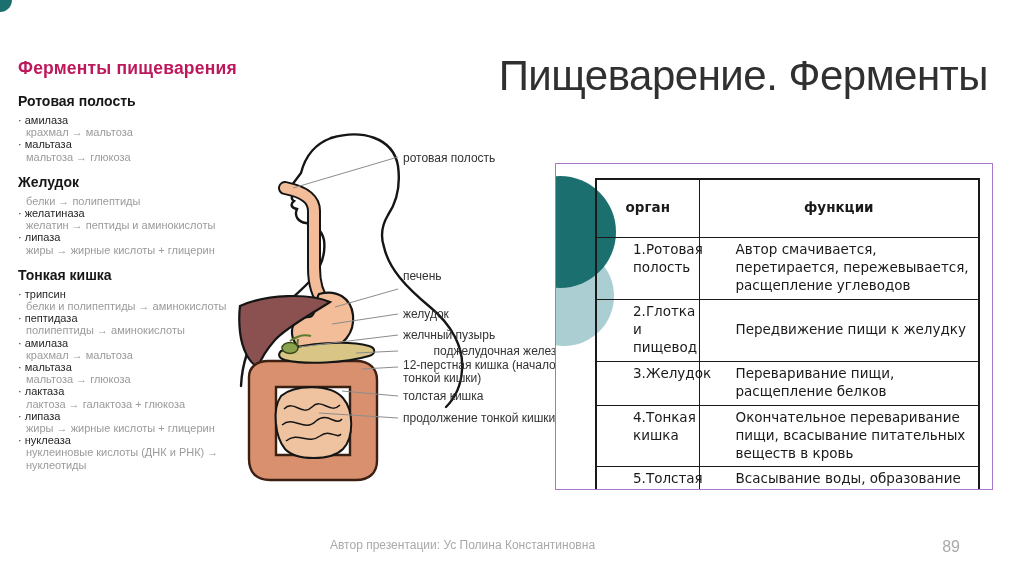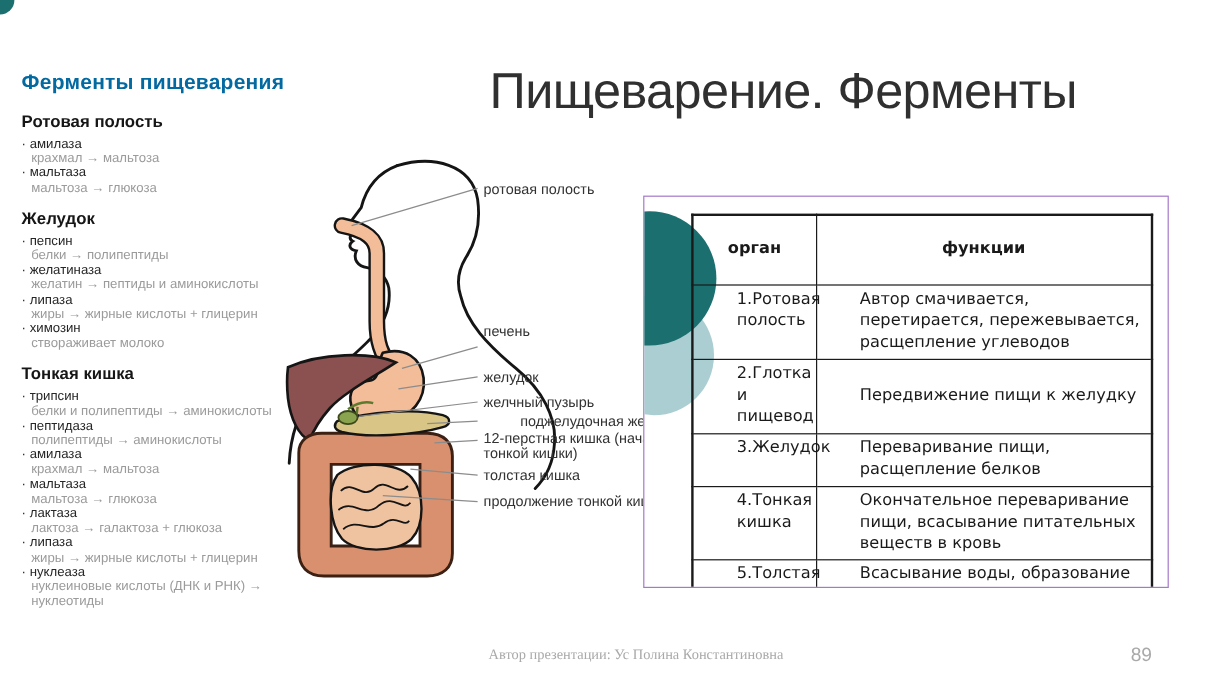--- a/index.html
+++ b/index.html
@@ -4,25 +4,25 @@
 <style>
   html,body{margin:0;padding:0;background:#ffffff;}
   .slide{position:relative;width:1024px;height:574px;background:#fff;overflow:hidden;
          font-family:"Liberation Sans",sans-serif;color:#1f1f1f;}
 
   
   .corner-mark{position:absolute;left:0;top:0;width:12px;height:12px;border-radius:0 0 12px 0;}
 
   
   .slide-title{position:absolute;left:408px;top:52px;width:580px;margin:0;
-      font-size:42px;font-weight:300;color:#303030;text-align:left;letter-spacing:-0.5px;}
+      font-size:42px;font-weight:300;color:#303030;text-align:right;letter-spacing:-0.5px;}
 
   
   .enzyme-list{position:absolute;left:18px;top:58px;width:250px;}
-  .enzyme-list-title{font-size:17.5px;font-weight:bold;color:#0369a1;margin-bottom:14px;letter-spacing:0.2px;}
+  .enzyme-list-title{font-size:17.5px;font-weight:bold;color:#be185d;margin-bottom:14px;letter-spacing:0.2px;}
   .enzyme-section-name{font-size:14px;font-weight:bold;color:#161616;margin:11px 0 5px 0;}
   .enzyme-item{margin:0;}
   .enzyme-name{font-size:11px;font-weight:normal;color:#262626;line-height:12.2px;}
   .enzyme-name::before{content:"· ";}
   .enzyme-reaction{font-size:11px;color:#9b9b9b;line-height:12.2px;margin-left:8px;}
 
   
   .diagram{position:absolute;left:235px;top:128px;width:330px;height:380px;}
   .diagram svg{position:absolute;left:0;top:0;}
   .diagram-labels > div{position:absolute;left:168px;width:160px;
@@ -30,38 +30,38 @@
   .diagram-labels > div:nth-of-type(1){top:24px;}
   .diagram-labels > div:nth-of-type(2){top:142px;}
   .diagram-labels > div:nth-of-type(3){top:180px;}
   .diagram-labels > div:nth-of-type(4){top:201px;}
   .diagram-labels > div:nth-of-type(5){top:217px;text-align:right;}
   .diagram-labels > div:nth-of-type(6){top:231px;}
   .diagram-labels > div:nth-of-type(7){top:262px;}
   .diagram-labels > div:nth-of-type(8){top:284px;}
 
   
-  .panel{position:absolute;left:536px;top:163px;width:436px;height:325px;
+  .panel{position:absolute;left:555px;top:163px;width:436px;height:325px;
       background:#fff;border:1.5px solid #a778c9;overflow:hidden;}
   .circle{position:absolute;border-radius:50%;}
   .circle.light{left:-42px;top:82px;width:100px;height:100px;}
   .circle.dark{left:-52px;top:12px;width:112px;height:112px;}
   .organ-table{position:absolute;left:39px;top:14px;width:385px;
       border-collapse:collapse;table-layout:fixed;
       font-family:"DejaVu Sans",sans-serif;font-size:13.5px;color:#1a1a1a;line-height:1.33;}
   .organ-table th,.organ-table td{border:1.4px solid #1a1a1a;padding:3px 8px 4px 8px;}
   .organ-table{border:2px solid #1a1a1a;}
   .organ-table thead th{height:50px;font-weight:bold;text-align:center;vertical-align:middle;}
   .organ-table td{vertical-align:top;padding-left:36px;}
   .organ-table td.function-cell{vertical-align:middle;}
   .organ-table col.c1{width:103px;}
 
   
-  .footer-author{position:absolute;left:330px;top:538px;width:400px;text-align:center;
-      font-size:12px;color:#a9a9a9;font-family:Liberation Serif, serif;}
+  .footer-author{position:absolute;left:330px;top:538px;width:400px;
+      font-size:12px;color:#a9a9a9;}
   .footer-page{position:absolute;left:918px;top:538px;width:42px;text-align:right;
       font-size:16px;color:#a9a9a9;}
 </style>
 </head>
 <body>
 
 <div class="slide">
 
   <div class="corner-mark" style="background: rgb(27, 111, 111);"></div>
 
@@ -85,38 +85,33 @@
                 <div class="enzyme-reaction">мальтоза → глюкоза</div>
               </div>
             </div>
         </section>
 
         <section class="enzyme-section">
           <h3 class="enzyme-section-name">Желудок</h3>
           <div>
 
               <div class="enzyme-item">
-                <div class="enzyme-name">пепсин</div>
                 <div class="enzyme-reaction">белки → полипептиды</div>
               </div>
 
               <div class="enzyme-item">
                 <div class="enzyme-name">желатиназа</div>
                 <div class="enzyme-reaction">желатин → пептиды и аминокислоты</div>
               </div>
 
               <div class="enzyme-item">
                 <div class="enzyme-name">липаза</div>
                 <div class="enzyme-reaction">жиры → жирные кислоты + глицерин</div>
               </div>
 
-              <div class="enzyme-item">
-                <div class="enzyme-name">химозин</div>
-                <div class="enzyme-reaction">створаживает молоко</div>
-              </div>
             </div>
         </section>
 
         <section class="enzyme-section">
           <h3 class="enzyme-section-name">Тонкая кишка</h3>
           <div>
 
               <div class="enzyme-item">
                 <div class="enzyme-name">трипсин</div>
                 <div class="enzyme-reaction">белки и полипептиды → аминокислоты</div>

